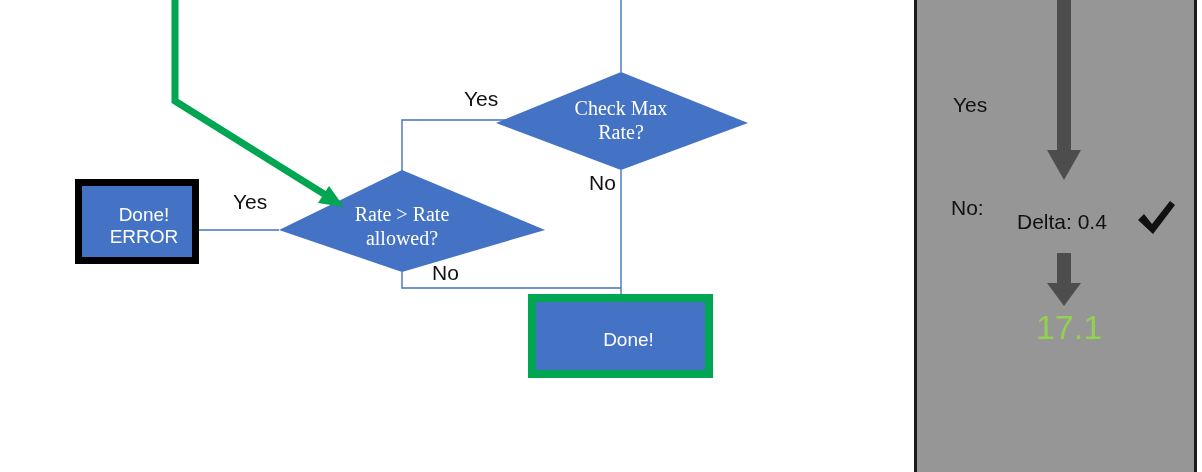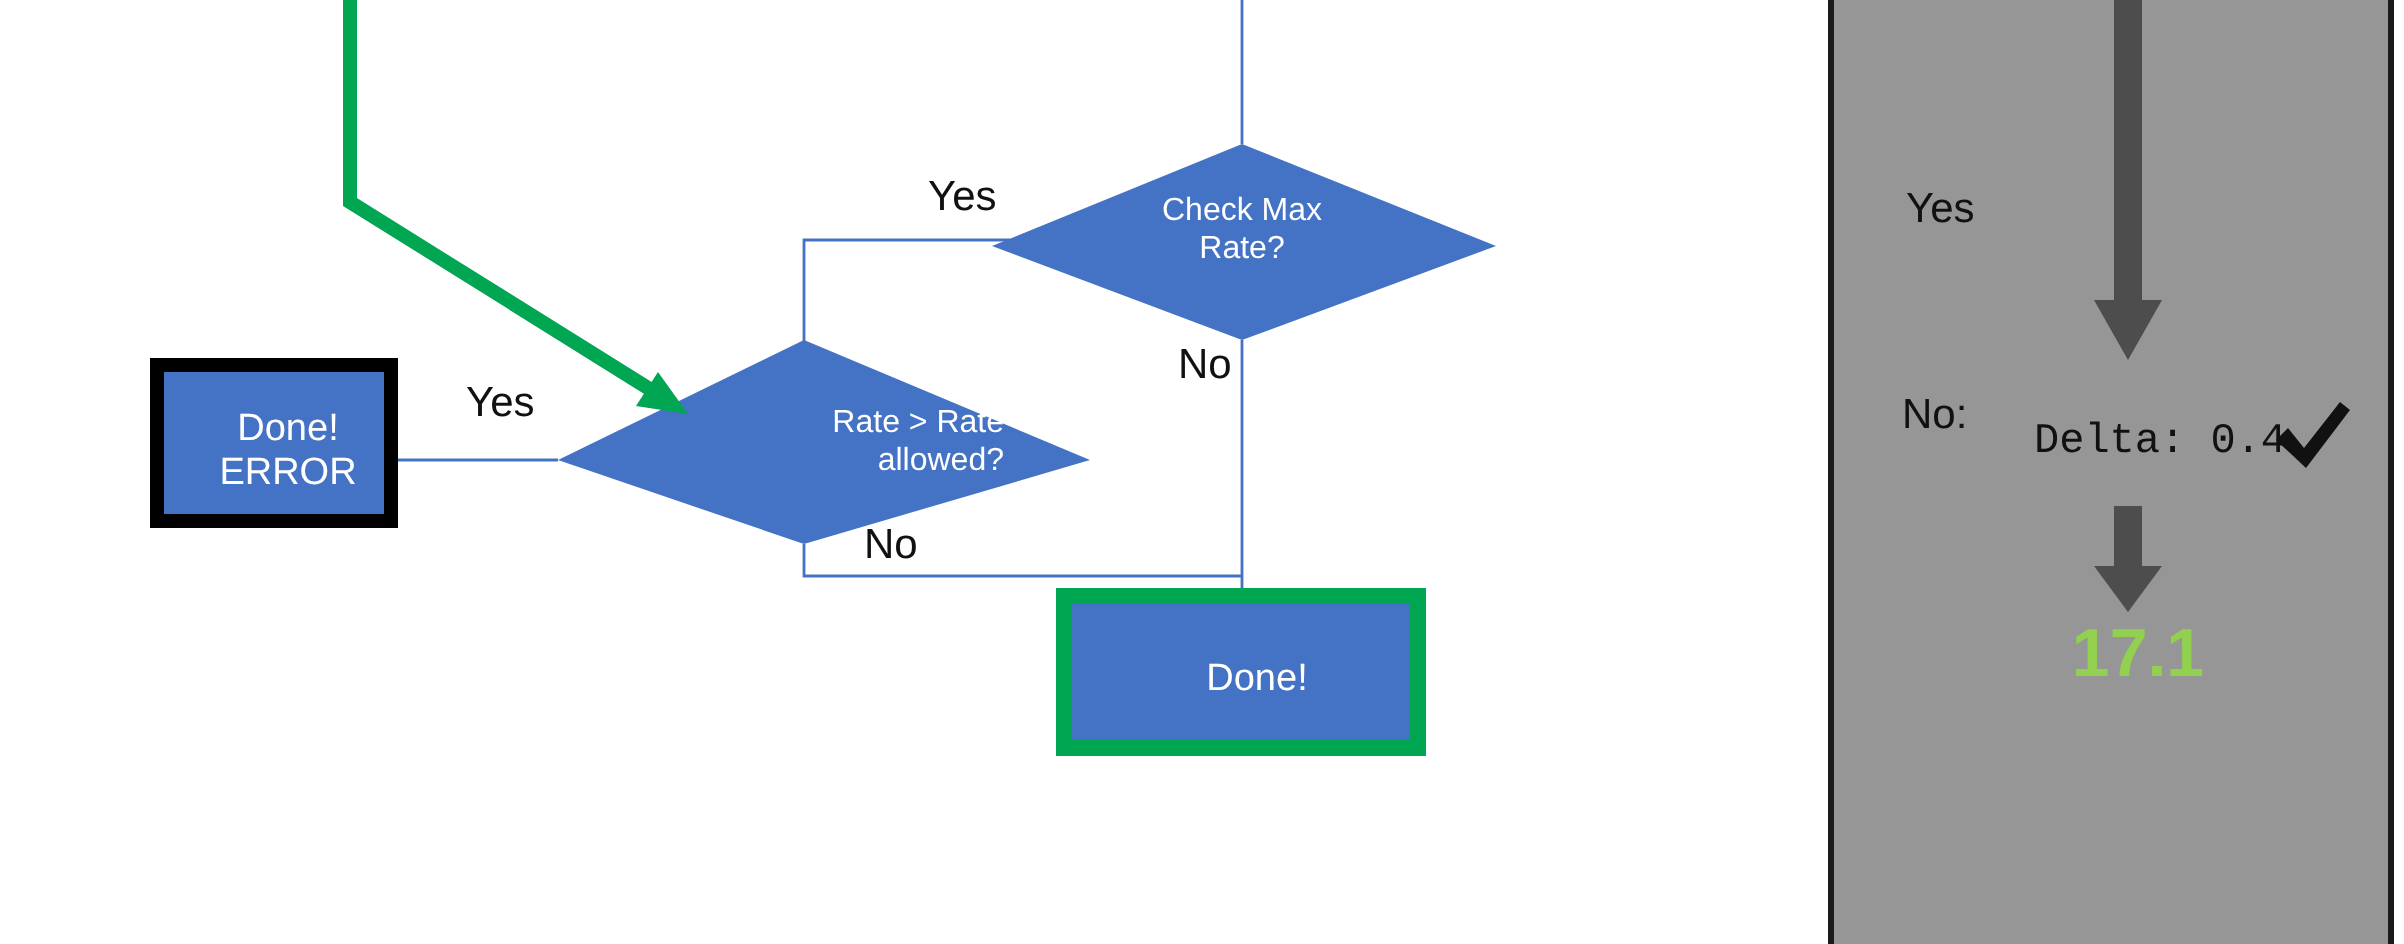--- a/index.html
+++ b/index.html
@@ -69,21 +69,22 @@
     box-sizing: border-box;
   }
   #done-text {
     position: absolute;
     left: 0; top: 27px;
     width: 185px;
     font-size: 19px;
   }
   .diamond-text {
     position: absolute;
-    font-size: 16px;
+    font-size: 20px;
+    font-family: Liberation Serif, serif;
   }
   
   #side-panel {
     position: absolute;
     left: 914px; top: 0;
     width: 283px;
     height: 472px;
     background: #969696;
     border-left: 3px solid #1a1a1a;
     border-right: 3px solid #1a1a1a;
@@ -102,21 +103,21 @@
     line-height: 1;
     white-space: nowrap;
   }
   #panel-value {
     position: absolute;
     left: 1018px; top: 310px;
     width: 96px;
     text-align: center;
     color: #92D050;
     font-size: 34px;
-    font-weight: bold;
+    font-weight: normal;
     line-height: 1;
   }
   #panel-check {
     position: absolute;
     left: 1131px; top: 198px;
     width: 44px; height: 40px;
   }
   #left-rule {
     position: absolute;
     left: 3px; top: 0;
@@ -148,21 +149,21 @@
       <polygon points="402,170 545,230 402,272 279,230" fill="#4472C4"></polygon>
 
       <polygon points="621,72 748,123 621,170 496,123" fill="#4472C4"></polygon>
 
       <g>
         <polyline points="175,0 175,101 332,199" fill="none" stroke="#00A651" stroke-width="7" stroke-linejoin="miter" stroke-linecap="butt"></polyline>
         <polygon points="344,207 318,203 329,186" fill="#00A651"></polygon>
       </g>
     </svg>
 
-    <div class="node-label diamond-text" style="left:302px; top:203px; width:200px;text-align:right;">Rate &gt; Rate
+    <div class="node-label diamond-text" style="left:302px; top:203px; width:200px;">Rate &gt; Rate
 allowed?</div>
 
     <div class="node-label diamond-text" style="left:521px; top:97px; width:200px;">Check Max
 Rate?</div>
 
     <div id="done-error-box">
       <div id="done-error-text" class="node-label">Done!
 ERROR</div>
     </div>
 
@@ -195,20 +196,20 @@
     </svg>
 
     <svg id="panel-check" viewBox="0 0 44 40" style="position:absolute;left:217px;top:198px;">
       <path d="M4 22 L10 16 L18 26 L36 3 L41 7 L19 36 Z" fill="#111111"></path>
     </svg>
 
     <div class="panel-text" style="left:36px; top:94px;">Yes</div>
 
     <div class="panel-text" style="left:34px; top:197px;">No:</div>
 
-    <div class="panel-text" style="left:100px; top:211px;font-family:Liberation Mono, monospace;">Delta: 0.4</div>
+    <div class="panel-text" style="left:100px; top:211px;">Delta: 0.4</div>
 
     <div id="panel-value" style="left:104px; top:310px;">17.1</div>
   </div>
 
   <div id="panel-right-edge"></div>
 
 </div>
 
 </body></html>

